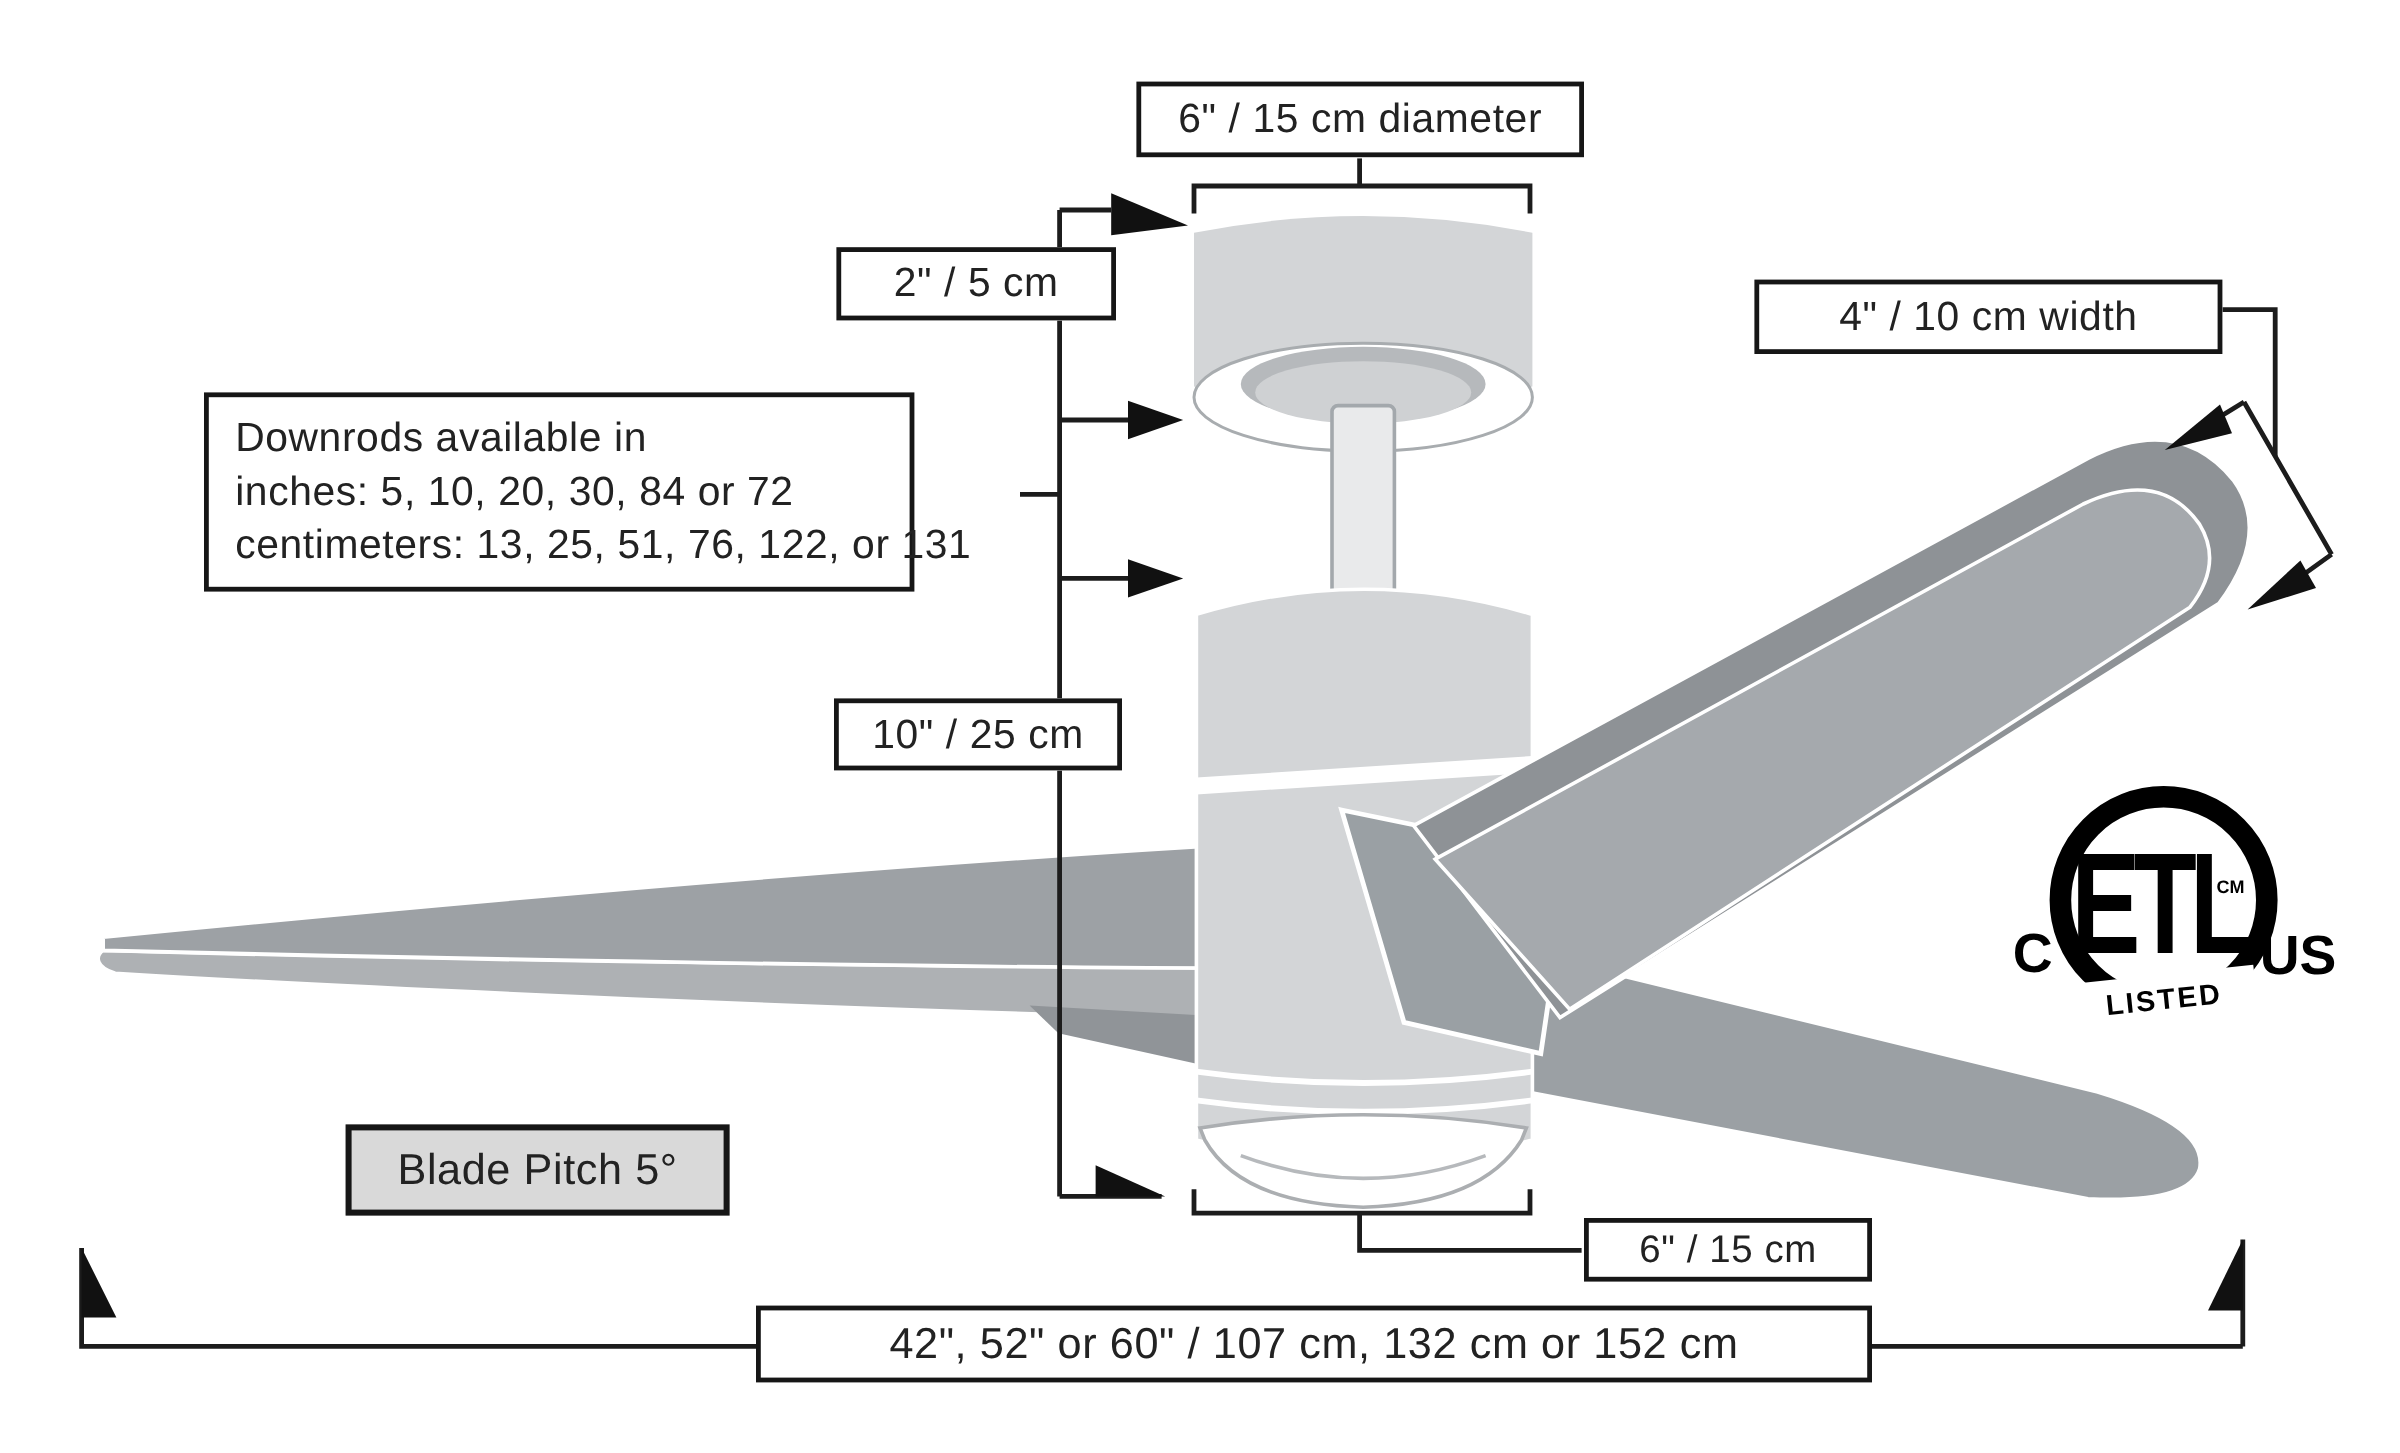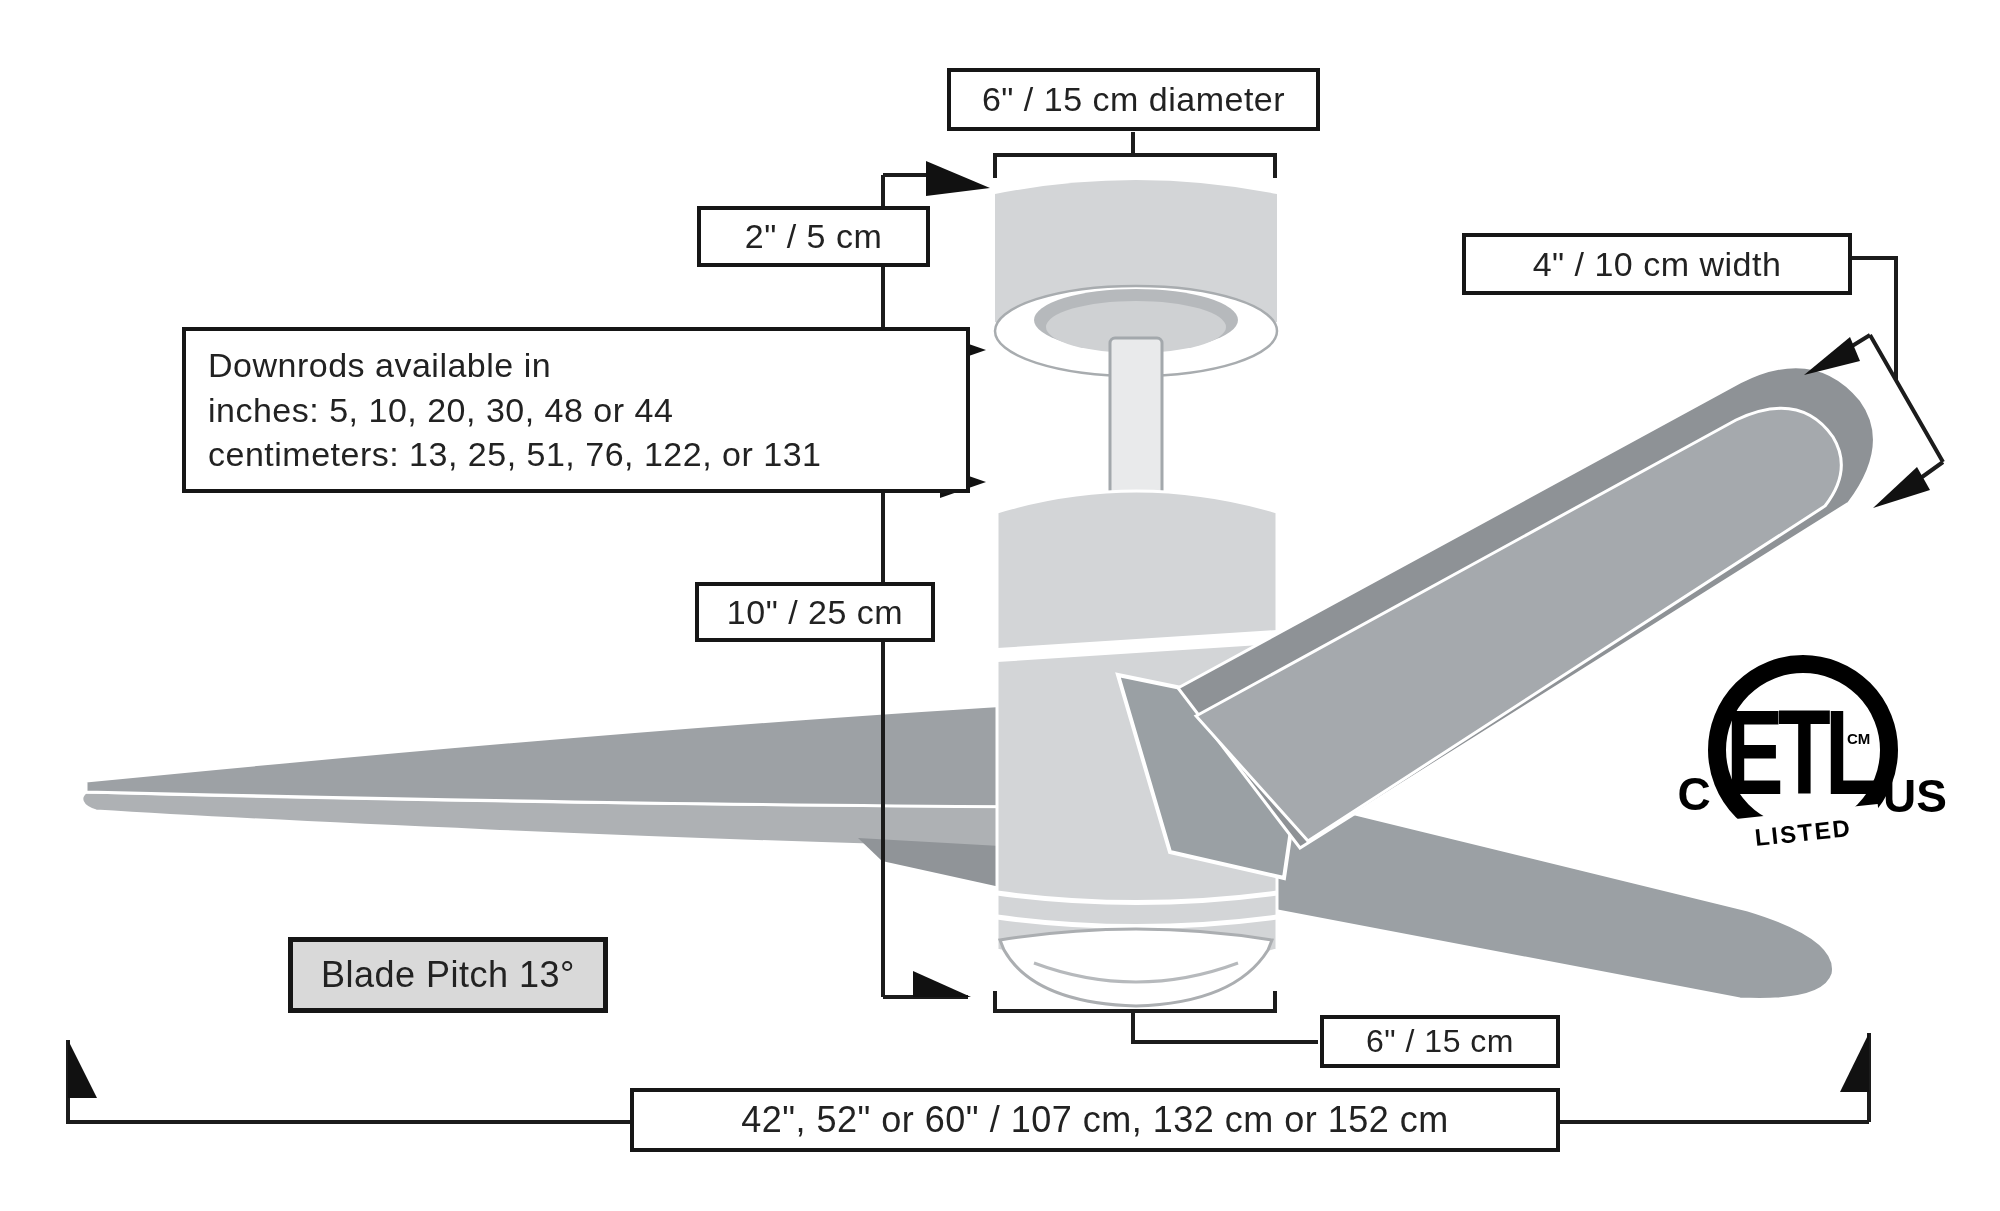--- a/index.html
+++ b/index.html
@@ -21,23 +21,23 @@
     align-items:center;
     justify-content:center;
     font-size:34px;
     letter-spacing:0.5px;
     white-space:nowrap;
   }
   .box-canopy-diameter{left:947px;top:68px;width:373px;height:63px;}
   .box-canopy-height{left:697px;top:206px;width:233px;height:61px;}
   .box-blade-width{left:1462px;top:233px;width:390px;height:62px;}
   .box-downrods{
-    left:170px;top:327px;width:788px;height:166px;
+    left:170px;top:327px;width:592px;height:166px;
     flex-direction:column;align-items:flex-start;justify-content:center;
-    padding-left:22px;line-height:1.32;margin-left:12px;
+    padding-left:22px;line-height:1.32;
   }
   .box-motor-height{left:695px;top:582px;width:240px;height:60px;}
   .box-blade-pitch{left:288px;top:937px;width:320px;height:76px;background:#d9d9d9;border-width:5px;font-size:36px;}
   .box-light-kit{left:1320px;top:1015px;width:240px;height:53px;font-size:32px;}
   .box-blade-span{left:630px;top:1088px;width:930px;height:64px;font-size:36px;}
 </style>
 </head>
 <body>
 
 <div class="canvas">
@@ -119,25 +119,25 @@
   </svg>
 
   <div class="label-box box-canopy-diameter">6" / 15 cm diameter</div>
 
   <div class="label-box box-canopy-height">2" / 5 cm</div>
 
   <div class="label-box box-blade-width">4" / 10 cm width</div>
 
   <div class="label-box box-downrods">
     <span>Downrods available in</span>
-    <span>inches: 5, 10, 20, 30, 48 or 44</span>
+    <span>inches: 5, 10, 20, 30, 84 or 72</span>
     <span>centimeters: 13, 25, 51, 76, 122, or 131</span>
   </div>
 
   <div class="label-box box-motor-height">10" / 25 cm</div>
 
-  <div class="label-box box-blade-pitch">Blade Pitch 13°</div>
+  <div class="label-box box-blade-pitch">Blade Pitch 5°</div>
 
   <div class="label-box box-light-kit">6" / 15 cm</div>
 
   <div class="label-box box-blade-span">42", 52" or 60" / 107 cm, 132 cm or 152 cm</div>
 
 </div>
 
 </body></html>

